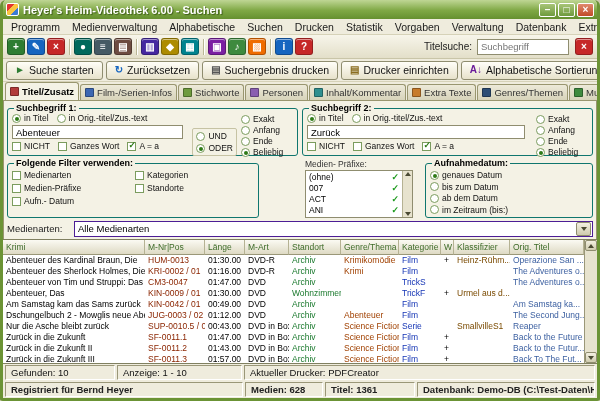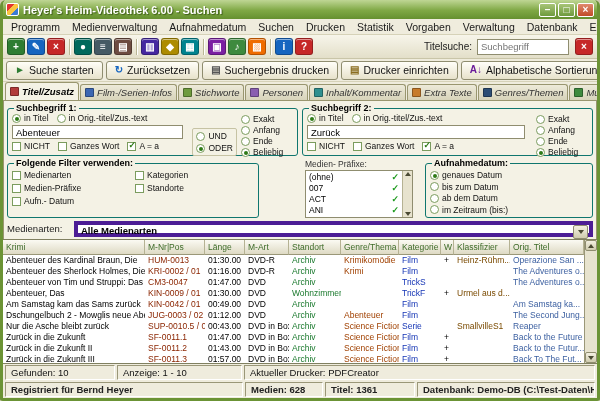--- a/index.html
+++ b/index.html
@@ -33,21 +33,21 @@
     font-family:"Liberation Sans",sans-serif;}
   .ticon.exit{background:#C62828;margin-left:4px;}
   
   .actionbar{height:23px;flex:0 0 23px;display:flex;align-items:center;justify-content:space-between;gap:3px;
     padding:1px 3px;background:#EFECDD;border-bottom:1px solid #D6D2B8;}
   .abtn{display:flex;align-items:center;gap:4px;height:19px;padding:0 8px;font-size:10.5px;color:#111;
     background:linear-gradient(#FFFEF8,#E7E2CB);border:1px solid #8F8D6F;border-radius:3px;cursor:default;
     font-family:"Liberation Sans",sans-serif;white-space:nowrap;}
   .bicon{font-size:10px;font-weight:bold;line-height:1;}
   
-  .tabs{height:18px;flex:0 0 18px;display:flex;align-items:flex-end;padding:0 2px;background:#EFECDD;font-style:italic;}
+  .tabs{height:18px;flex:0 0 18px;display:flex;align-items:flex-end;padding:0 2px;background:#EFECDD;}
   .tab{display:flex;align-items:center;gap:3px;height:16px;padding:0 4px;margin-right:1px;font-size:9.5px;color:#333;
     background:linear-gradient(#EDEAD9,#D7D3BA);border:1px solid #99966F;border-bottom:none;border-radius:3px 3px 0 0;white-space:nowrap;}
   .tab.active{height:18px;background:#F4F2E5;font-weight:bold;color:#000;}
   .tabicon{width:9px;height:9px;border-radius:1px;border:1px solid rgba(0,0,0,.3);flex:0 0 9px;}
   
   .panel{height:139px;flex:0 0 139px;background:#F4F2E5;border:1px solid #99966F;border-bottom:none;
     padding:2px 3px;display:flex;flex-direction:column;gap:2px;}
   .prow{display:flex;gap:4px;}
   .group{border:1px solid #0f766e;border-radius:3px;padding:0 4px 2px;min-width:0;}
   .group legend{font-size:9px;font-weight:bold;padding:0 2px;margin-left:2px;color:#000;}
@@ -74,21 +74,21 @@
   .prefix-items{flex:1;display:flex;flex-direction:column;}
   .prefix-item{display:flex;align-items:center;justify-content:space-between;height:11px;padding:0 3px;font-size:8.5px;}
   .pcheck{color:#1D9A1D;font-weight:bold;font-size:9px;}
   .pscroll{width:10px;flex:0 0 10px;background:#E7E3CE;border-left:1px solid #B5B293;display:flex;flex-direction:column;justify-content:space-between;align-items:center;padding:1px 0;}
   .aufnahme{flex:1;height:60px;}
   .agrid{display:flex;flex-direction:column;gap:1.5px;padding-top:2px;}
   .arr-up{width:0;height:0;border-left:3px solid transparent;border-right:3px solid transparent;border-bottom:4px solid #4A4A33;}
   .arr-down{width:0;height:0;border-left:3px solid transparent;border-right:3px solid transparent;border-top:4px solid #4A4A33;}
   .medrow{height:18px;display:flex;align-items:center;gap:5px;}
   .medlabel{font-size:9.5px;color:#222;width:62px;flex:0 0 62px;}
-  .combo{flex:1;height:16px;background:#fff;border:4px solid #4c1d95;display:flex;font-weight:bold;}
+  .combo{flex:1;height:16px;background:#fff;border:1px solid #4c1d95;display:flex;align-items:center;}
   .combo-val{flex:1;font-size:9.5px;padding:0 3px;color:#000;}
   .combo-btn{width:15px;height:14px;margin:0 1px;background:linear-gradient(#F3F0E1,#CFCBAE);border:1px solid #8F8D6F;
     border-radius:2px;display:flex;align-items:center;justify-content:center;}
   
   .tablewrap{height:125px;flex:1;display:flex;background:#fff;border:1px solid #808060;border-left:none;border-right:none;overflow:hidden;}
   .tmain{flex:1;display:flex;flex-direction:column;min-width:0;}
   .thead{height:15px;flex:0 0 15px;display:flex;}
   .hcell{flex:0 0 auto;height:15px;display:flex;align-items:center;padding:0 3px;font-size:8.5px;color:#3D6B28;
     background:linear-gradient(#FBFAF3,#DEDAC4);border-right:1px solid #B5B293;border-bottom:1px solid #9A9778;
     white-space:nowrap;overflow:hidden;}
@@ -125,21 +125,21 @@
     <span class="win-btns">
       <span class="wbtn">–</span>
       <span class="wbtn">□</span>
       <span class="wbtn close">×</span>
     </span>
   </div>
 
   <div class="menubar" id="menubar">
       <span class="mitem">Programm</span>
       <span class="mitem">Medienverwaltung</span>
-      <span class="mitem">Aufnahmedatum</span>
+      <span class="mitem">Alphabetische</span>
       <span class="mitem">Suchen</span>
       <span class="mitem">Drucken</span>
       <span class="mitem">Statistik</span>
       <span class="mitem">Vorgaben</span>
       <span class="mitem">Verwaltung</span>
       <span class="mitem">Datenbank</span>
       <span class="mitem">Extras</span>
     </div>
 
   <div class="toolbar">

